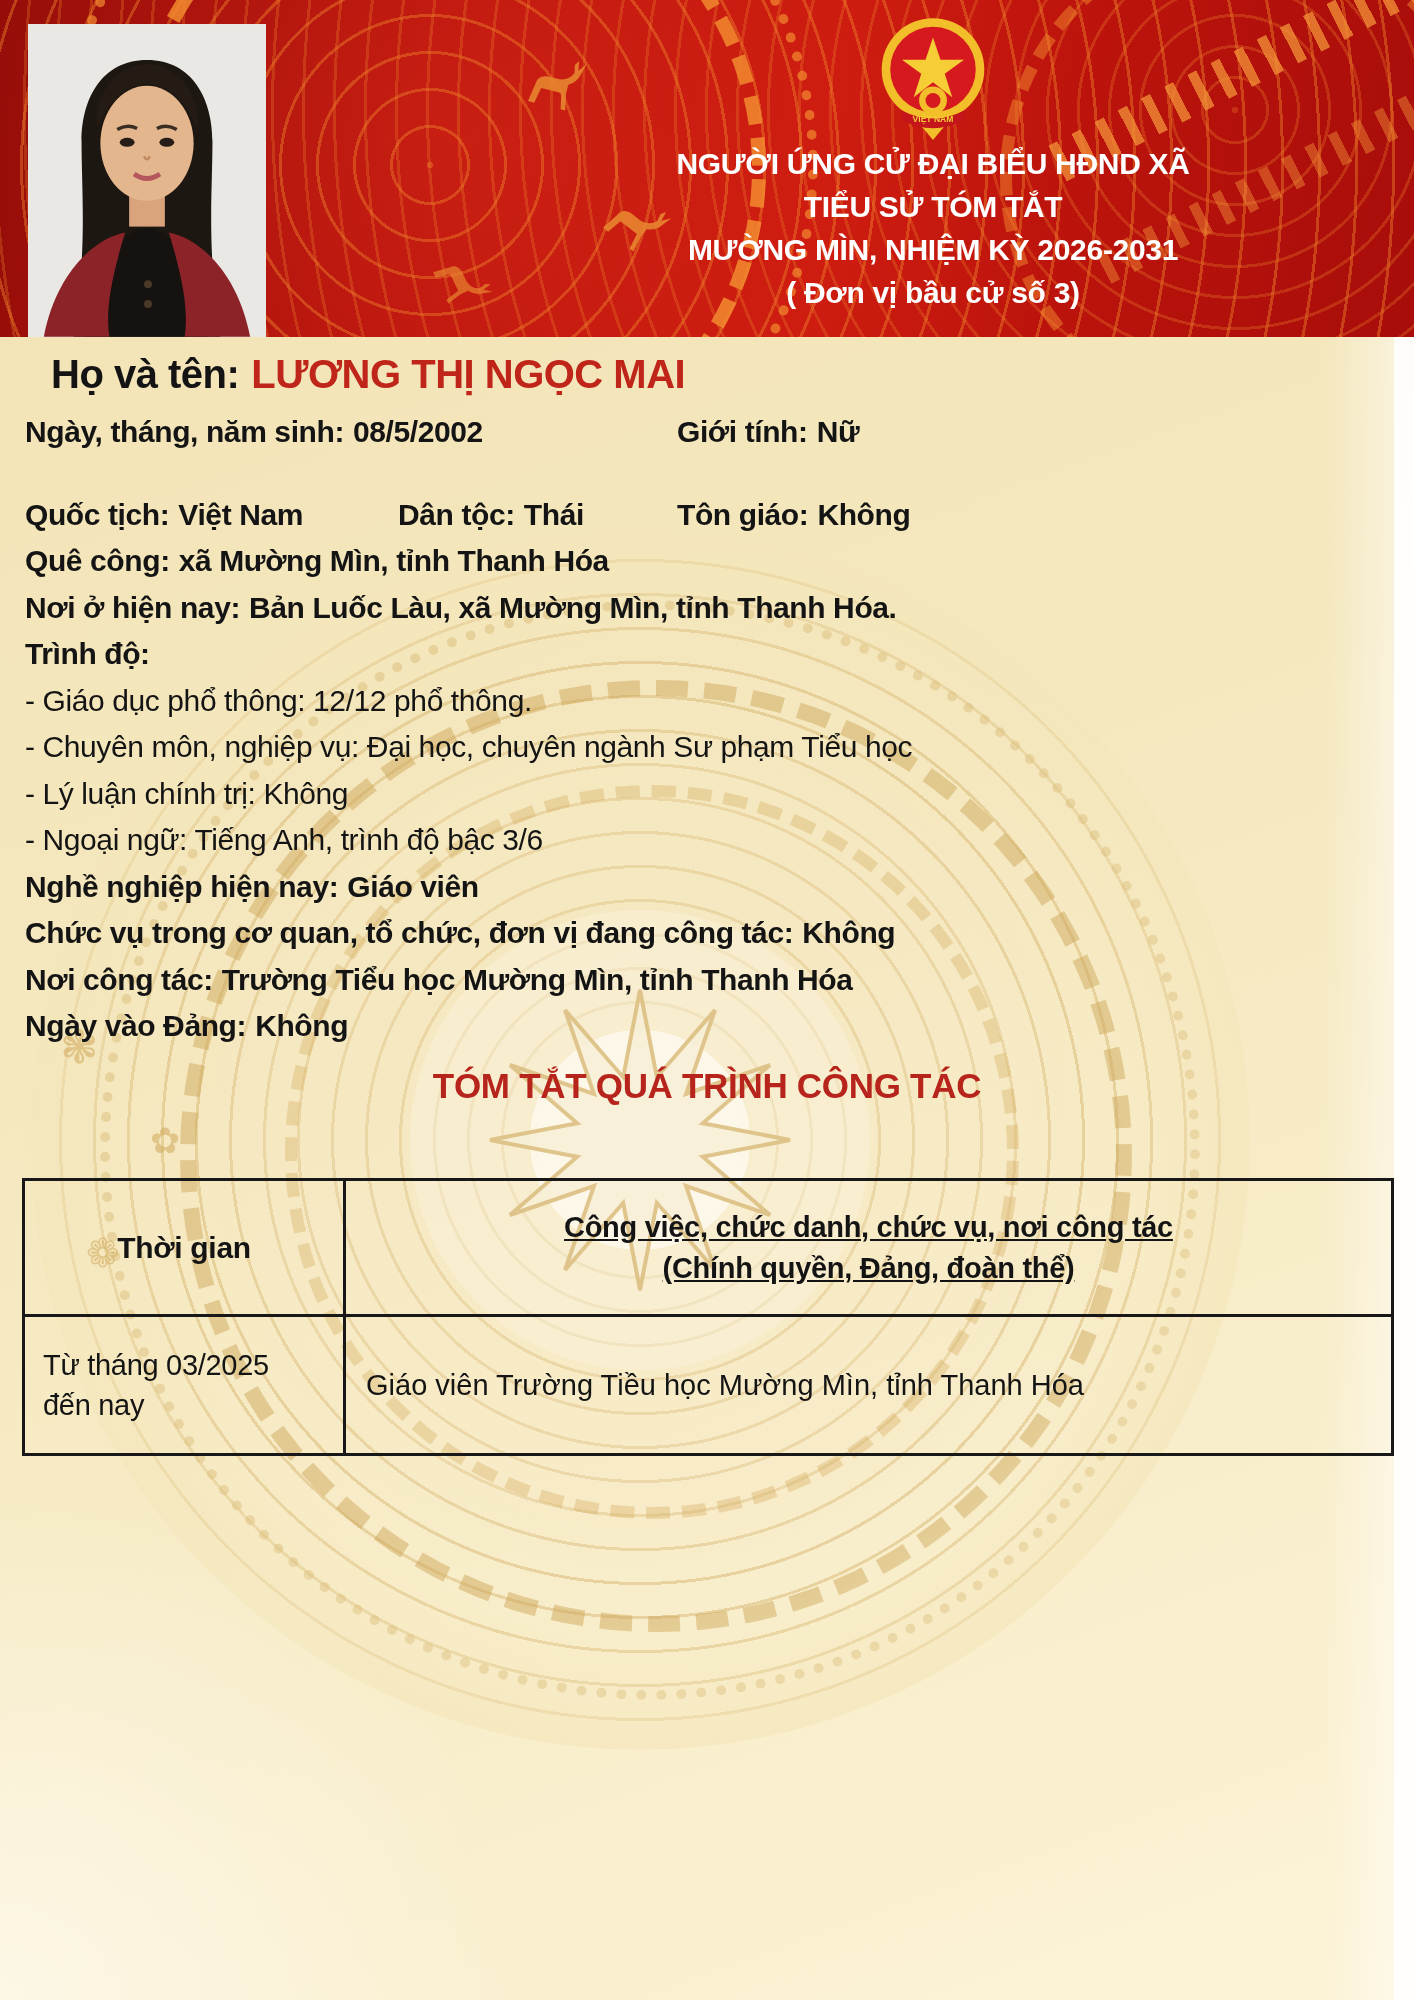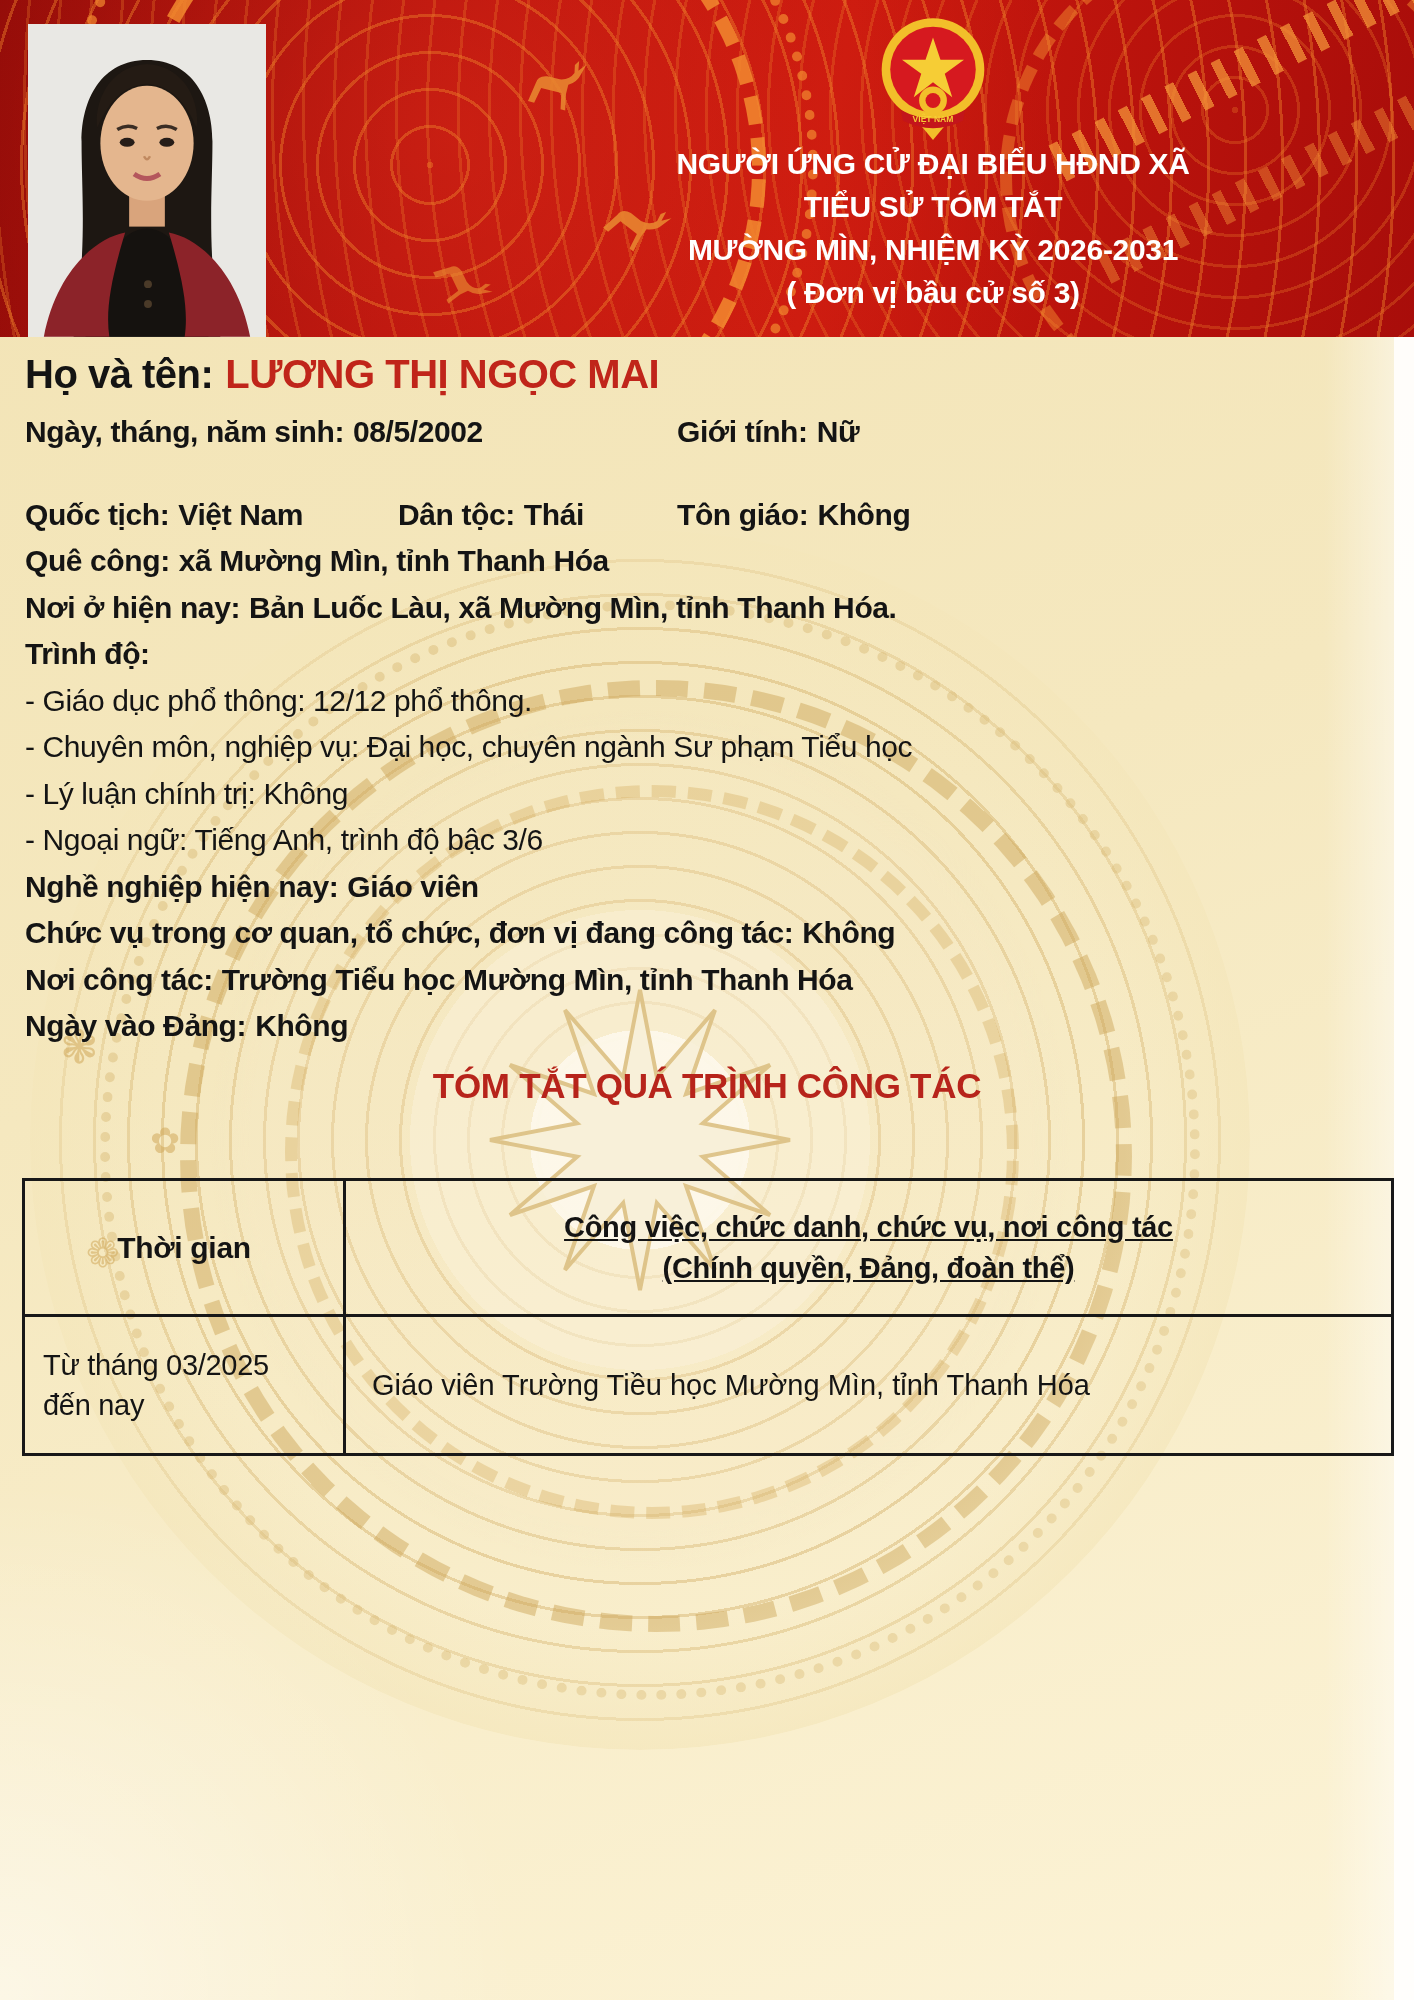--- a/index.html
+++ b/index.html
@@ -48,38 +48,38 @@
   .flower{position:absolute;color:rgba(208,168,90,.55);font-size:46px;z-index:0;}
 
   .right-strip{position:absolute;right:0;top:337px;width:20px;height:1663px;background:rgba(255,255,255,.92);z-index:3;}
   .right-fade{position:absolute;right:20px;top:337px;width:70px;height:1663px;
               background:linear-gradient(90deg,transparent,rgba(255,255,255,.45));z-index:1;}
   .bl-fade{position:absolute;left:0;bottom:0;width:560px;height:620px;
            background:radial-gradient(circle at 0% 100%, rgba(255,255,255,.5), transparent 62%);z-index:1;}
 
   
   .content{position:absolute;left:25px;top:352px;width:1366px;color:#141414;z-index:2;}
-  .name-row{font-size:40px;font-weight:bold;letter-spacing:-.5px;margin-bottom:12px;}
+  .name-row{font-size:40px;font-weight:bold;letter-spacing:-.5px;margin-bottom:12px;margin-left:26px;}
   .name-value{color:#c0251a;margin-left:12px;}
   .p-row{font-size:30px;line-height:46.5px;letter-spacing:-.4px;}
   .lbl{font-weight:bold;}
   .val{margin-left:9px;font-weight:bold;}
   .seg{display:inline-block;}
   .w652{width:652px;} .w373{width:373px;} .w279{width:279px;margin-top:36px;}
 
   
   .section-title{position:absolute;left:0;top:1066px;width:1414px;text-align:center;z-index:2;
                  color:#b7241b;font-weight:bold;font-size:35px;letter-spacing:-.3px;}
   table.work{position:absolute;left:22px;top:1178px;width:1372px;border-collapse:collapse;z-index:2;
              color:#141414;}
   table.work td{border:3px solid #181818;vertical-align:middle;}
   .th-time{width:316px;text-align:center;font-weight:bold;font-size:30px;letter-spacing:-.3px;height:131px;}
   .th-job{text-align:center;font-weight:bold;font-size:29px;line-height:41px;letter-spacing:-.3px;text-decoration:underline;}
   .td-time{font-size:29px;line-height:40px;padding-left:18px;height:134px;letter-spacing:-.3px;}
-  .td-job{font-size:29px;padding-left:26px;}
+  .td-job{font-size:29px;padding-left:20px;}
 </style>
 </head>
 <body>
 
 <div class="page">
 
   <div class="drum">
     <div class="dring d2"></div>
     <div class="dring d1"></div>
     <div class="dring d3"></div>

